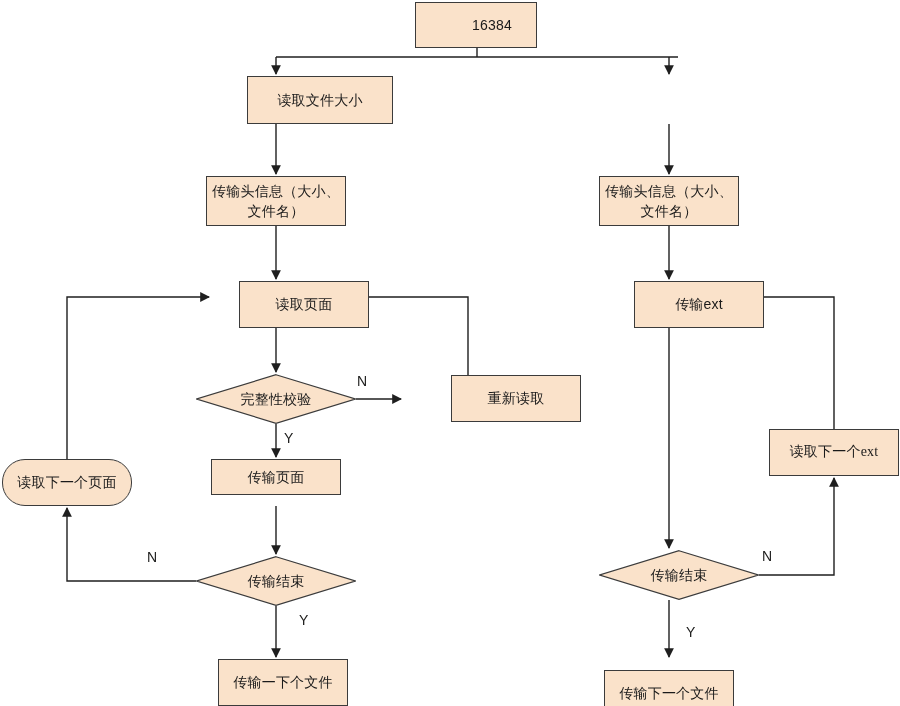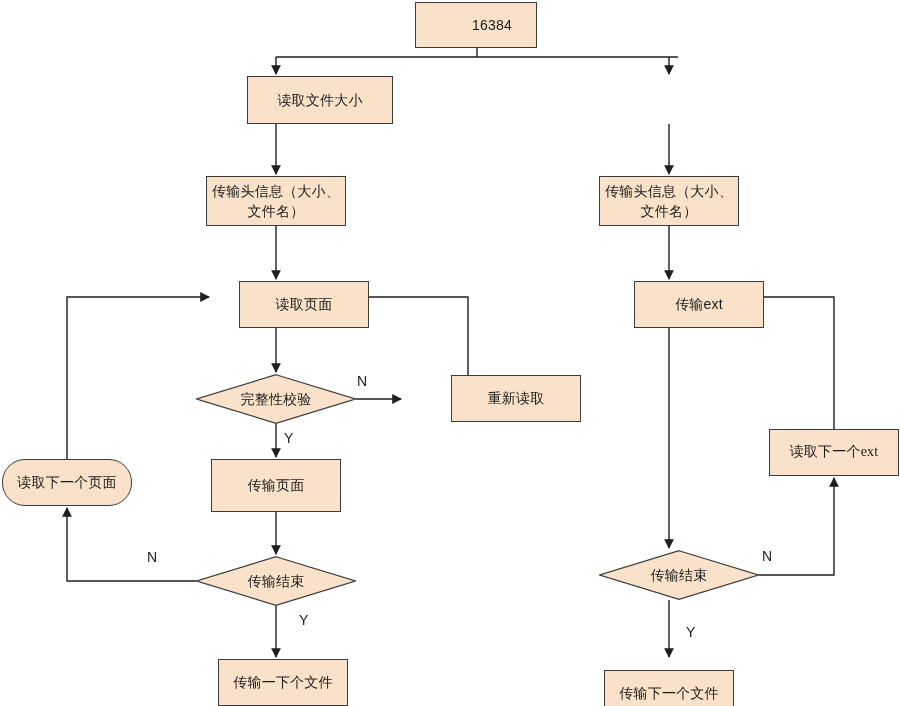--- a/index.html
+++ b/index.html
@@ -143,21 +143,21 @@
   </div>
 
   <div class="node process" style="left:403px; top:375px; width:130px; height:47px;margin-left:48px;">
     <span>重新读取</span>
   </div>
 
   <div class="node process" style="left:2px; top:459px; width:130px; height:47px;border-radius:23px;">
     <span>读取下一个页面</span>
   </div>
 
-  <div class="node process" style="left:211px; top:459px; width:130px; height:53px;">
+  <div class="node process" style="left:211px; top:459px; width:130px; height:36px;">
     <span>传输页面</span>
   </div>
 
   <div class="node process" style="left:769px; top:429px; width:130px; height:47px;font-family:Liberation Serif, serif;">
     <span>读取下一个ext</span>
   </div>
 
   <div class="node decision" style="left:196px; top:556px; width:160px; height:50px;">
     <svg class="diamond" viewBox="0 0 160 50" preserveAspectRatio="none">
       <polygon points="80,0.7 159.3,25 80,49.3 0.7,25" fill="#fae2ca" stroke="#3b3b3b" stroke-width="1.2"></polygon>

